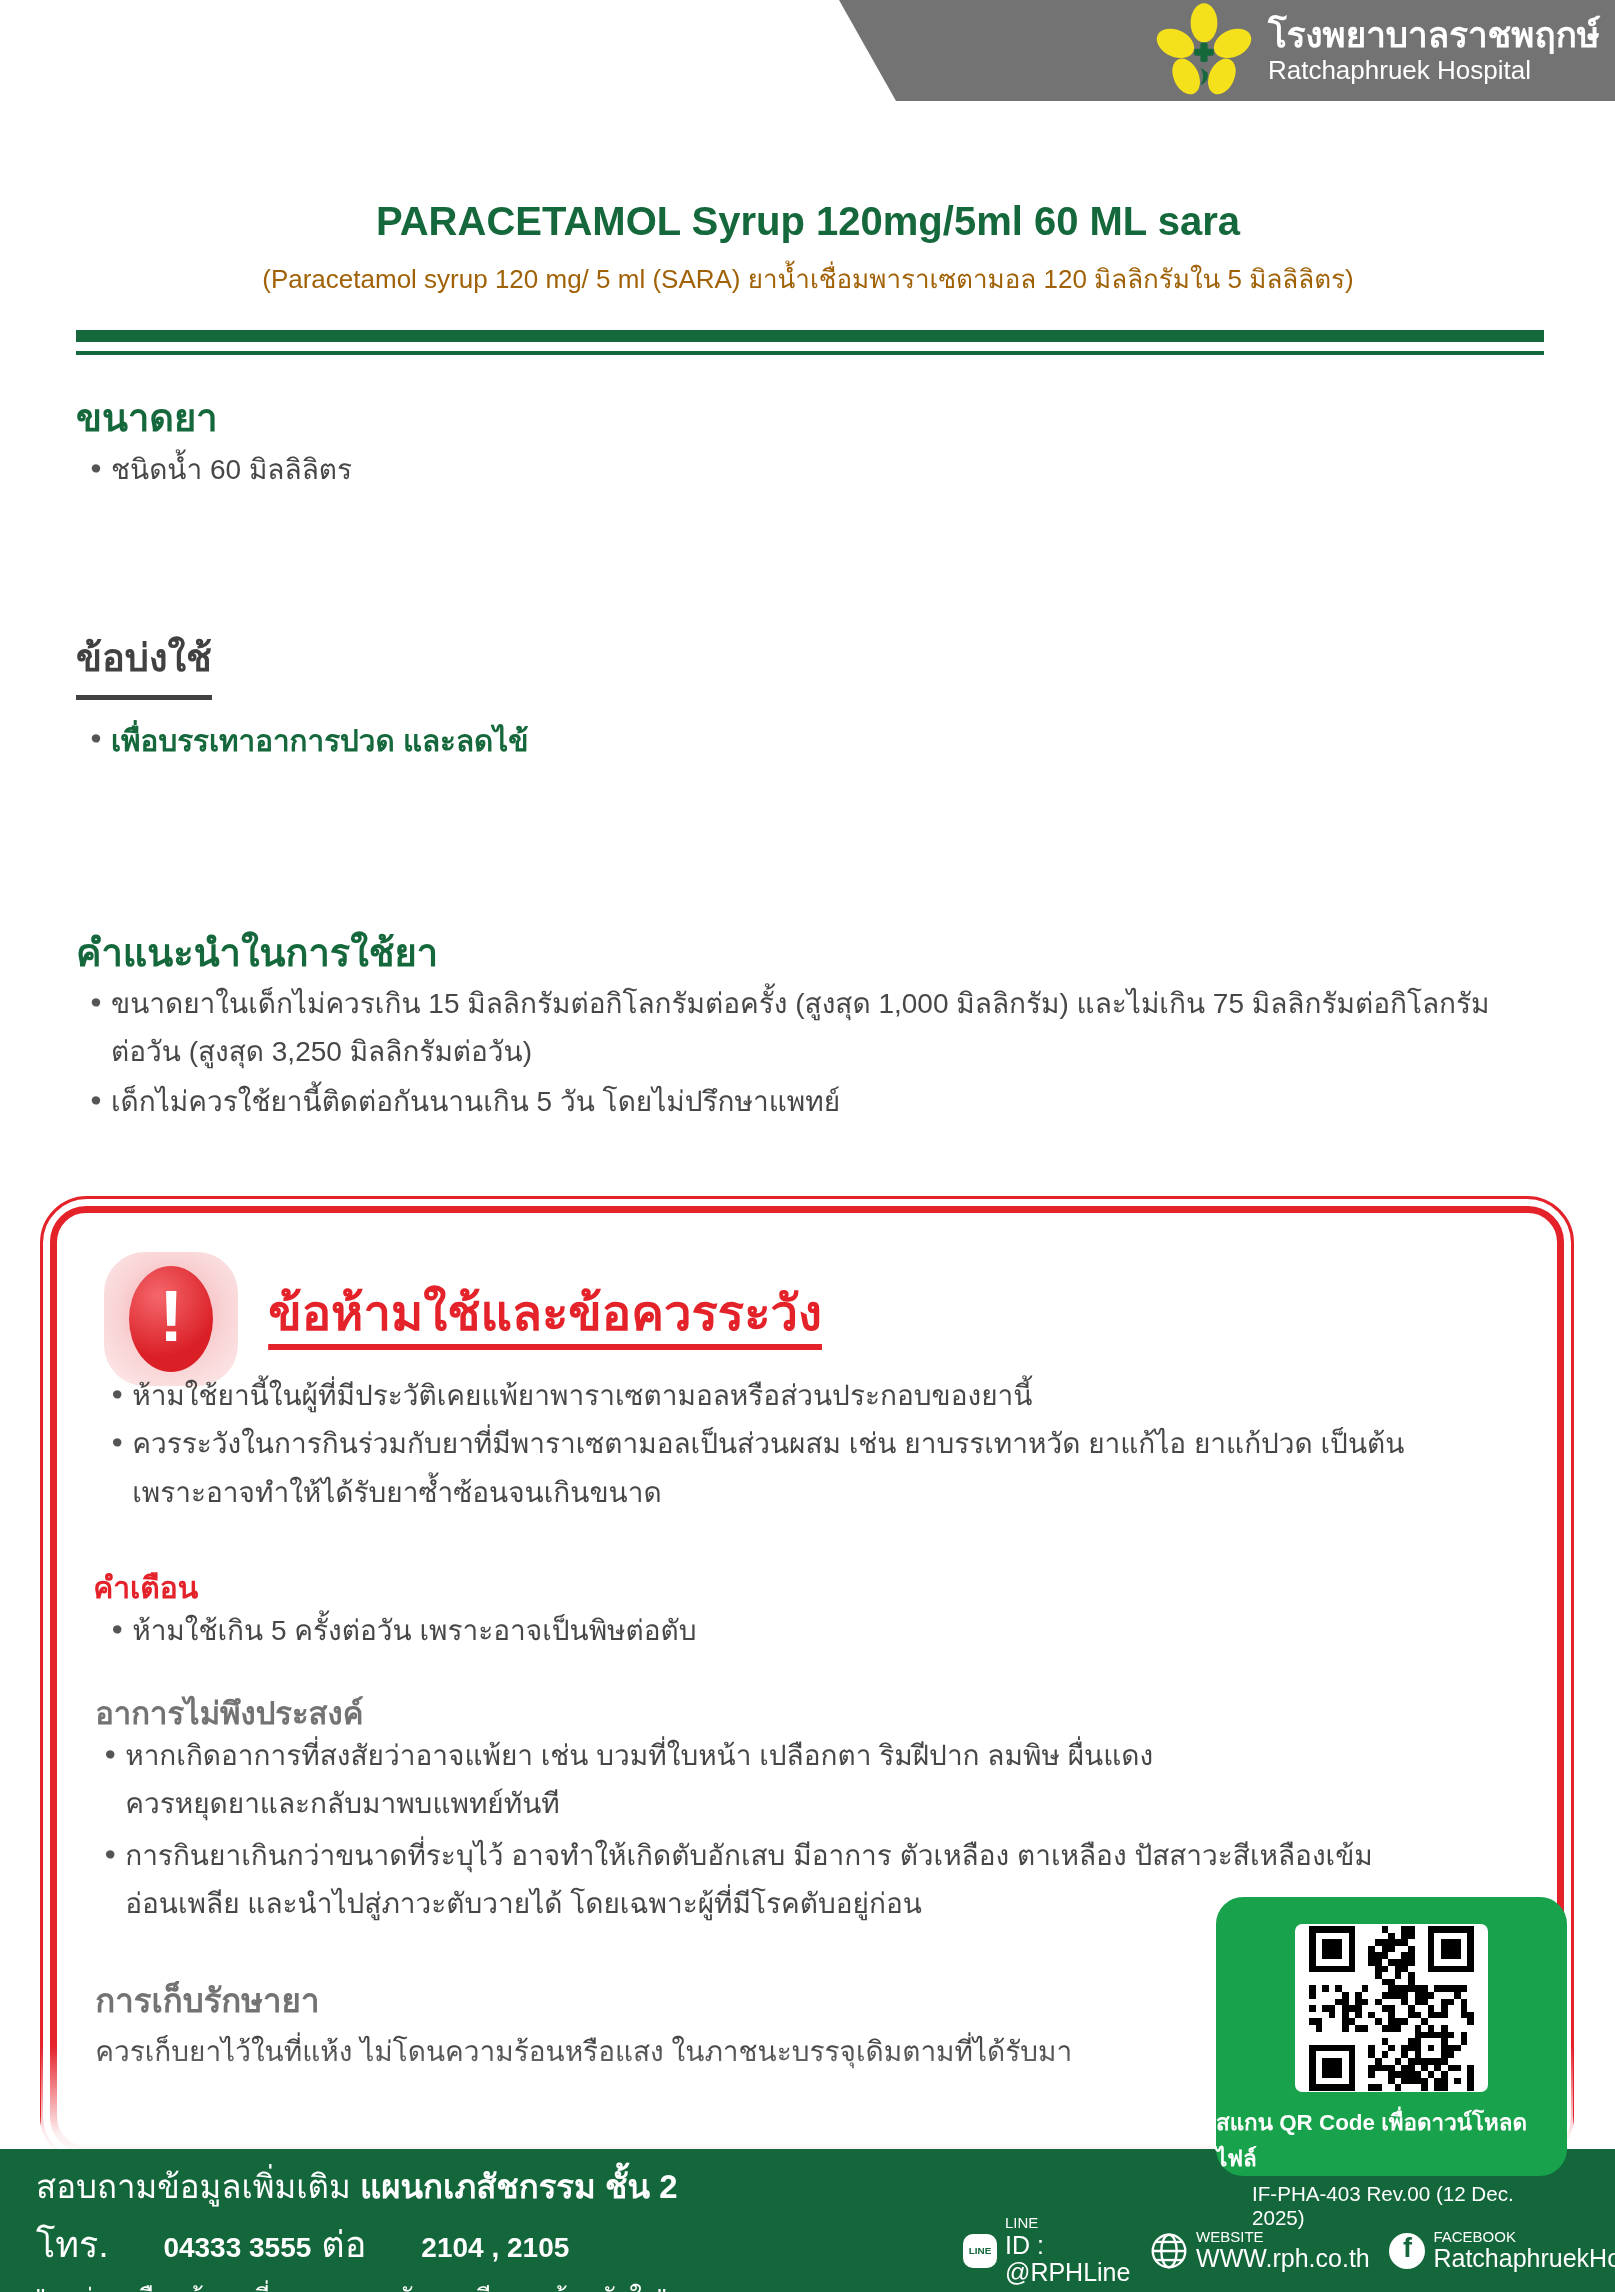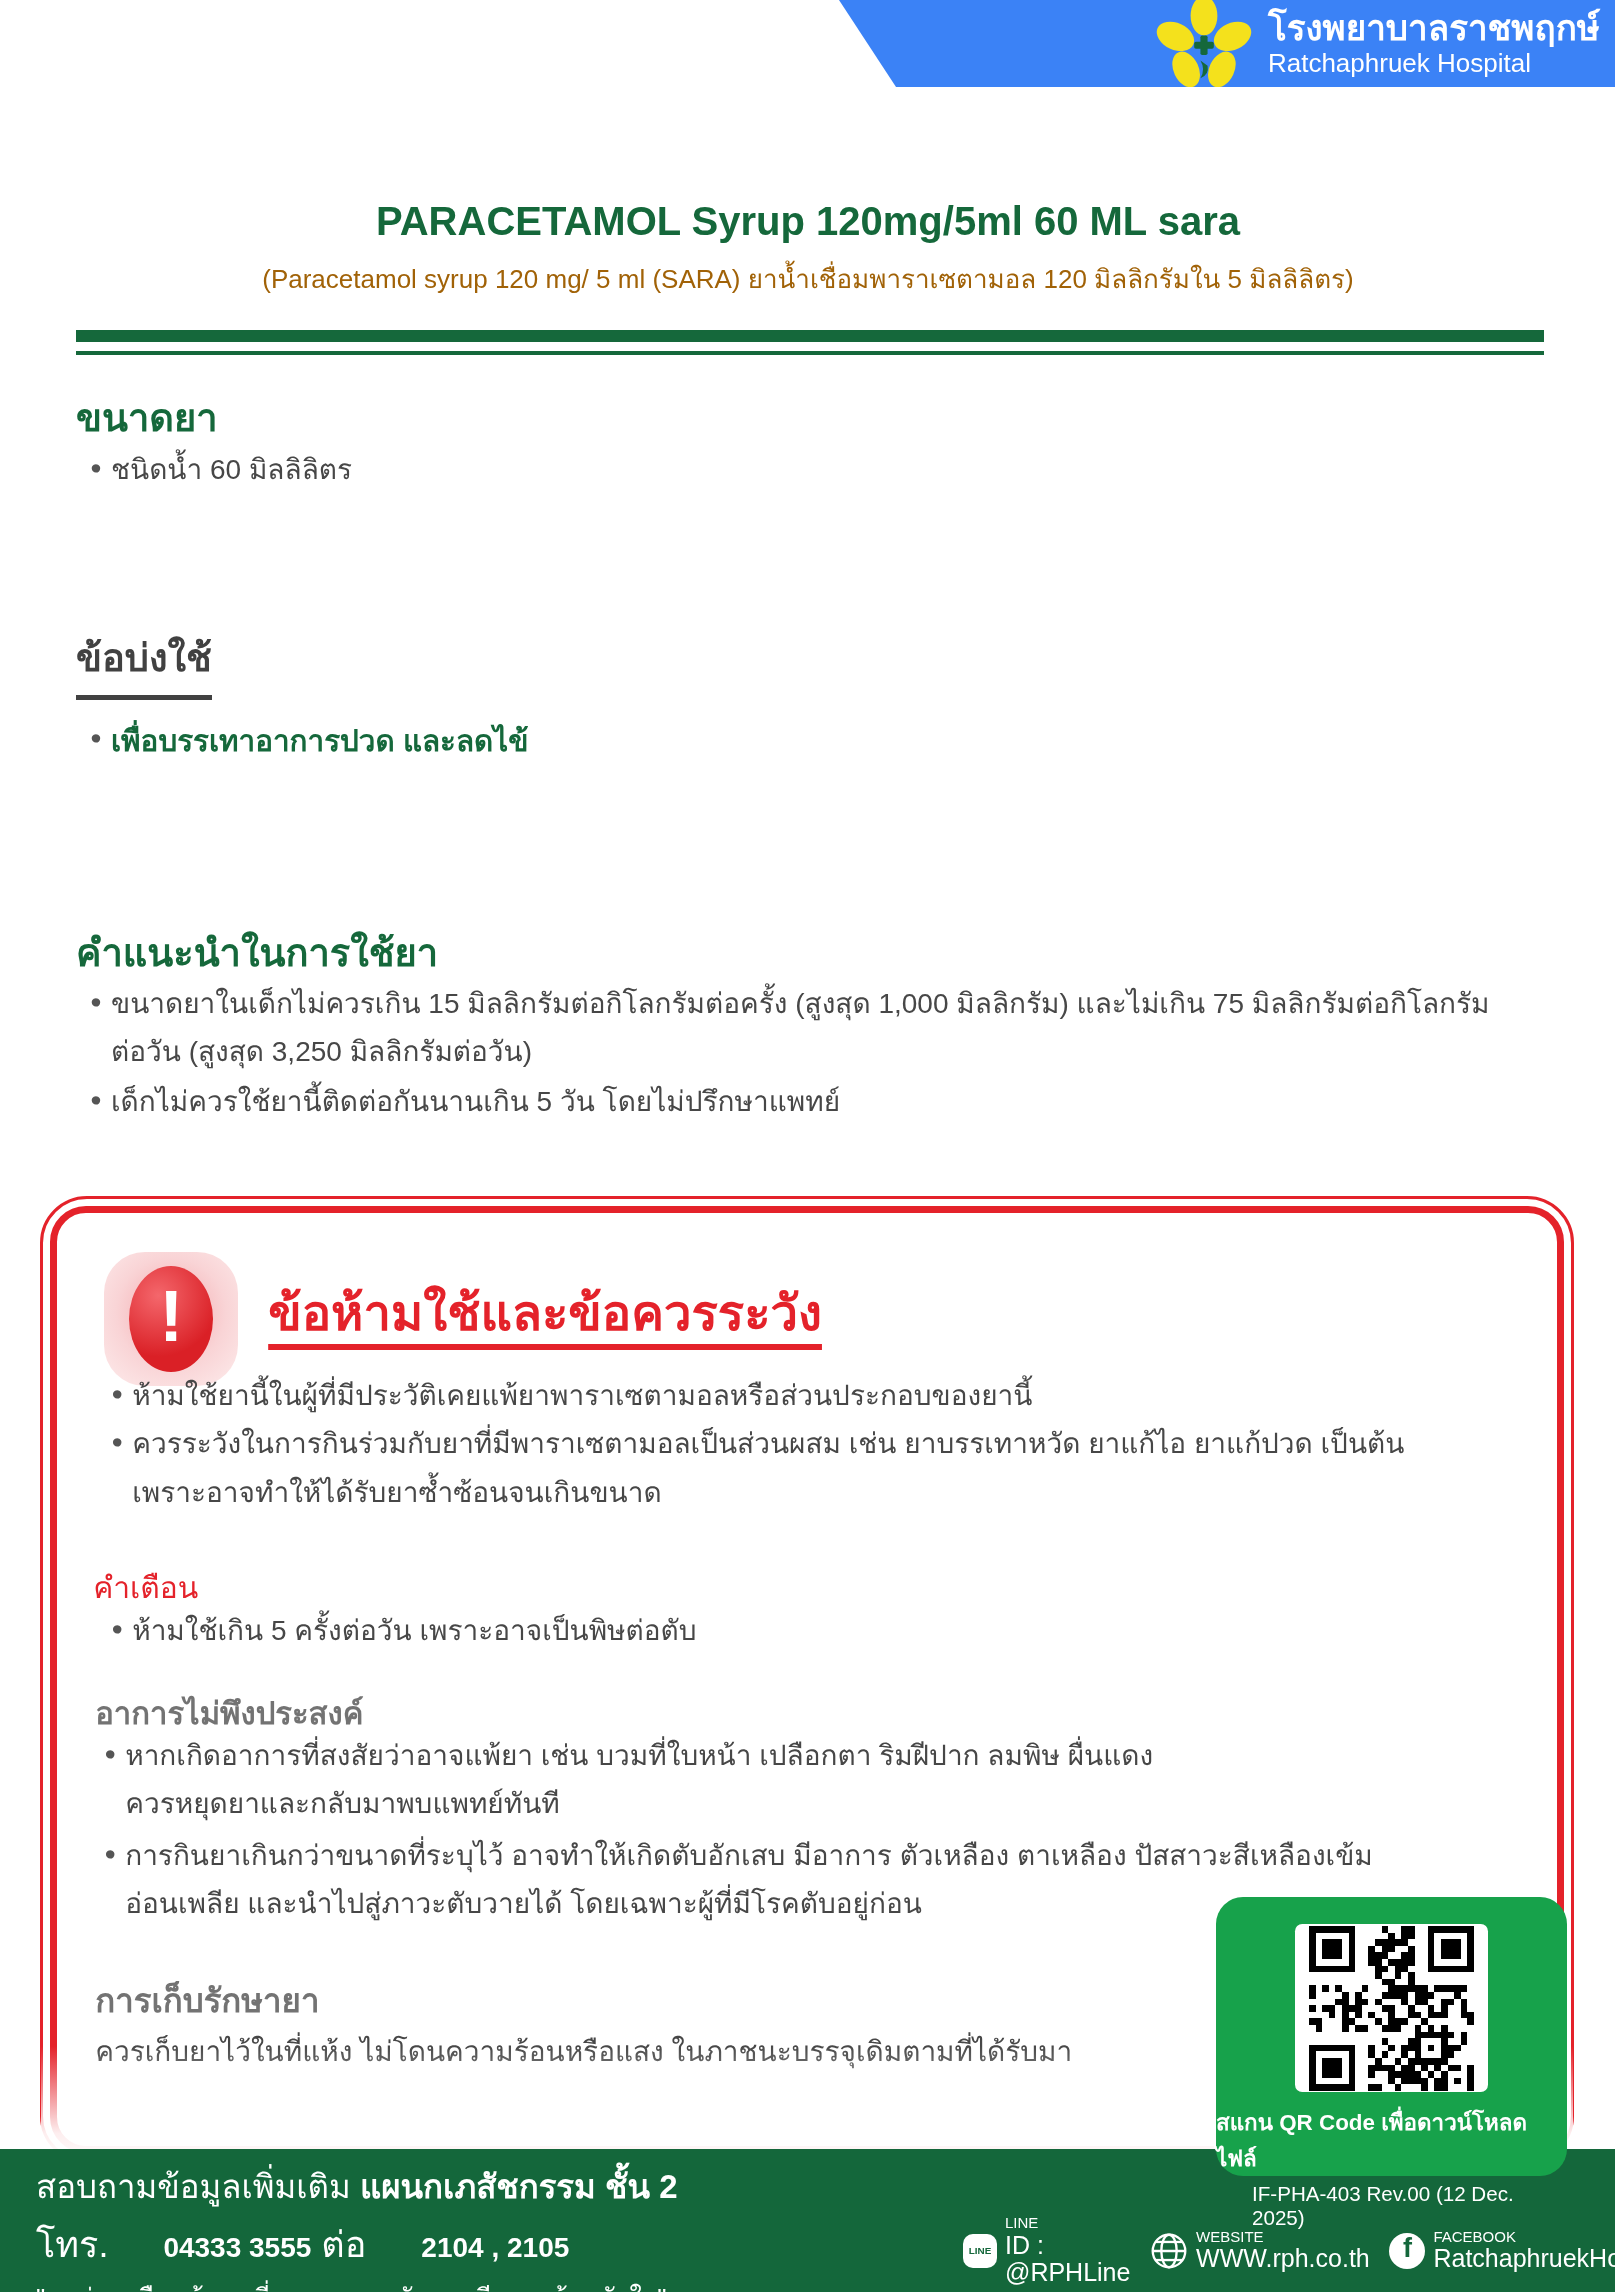--- a/index.html
+++ b/index.html
@@ -1,20 +1,20 @@
 <!DOCTYPE html>
 <html style="font-size:14.3px"><head>
 <meta charset="utf-8">
 <style>
   * { margin:0; padding:0; box-sizing:border-box; }
   body { background:#e8e8e8; font-family:"Liberation Sans","DejaVu Sans",sans-serif; }
   .page { position:relative; width:1616px; height:2293px; background:#fff; overflow:hidden; margin:0 auto; }
 
   
-  .banner { position:absolute; top:0; left:839px; right:0; height:87px; background:#3b82f6;
+  .banner { position:absolute; top:0; left:839px; right:0; height:101px; background:#737373;
             clip-path:polygon(0 0,100% 0,100% 100%,57px 100%);
             display:flex; align-items:center; justify-content:flex-end; gap:14.3px; padding-right:12.5px; }
   .banner-text { color:#fff; line-height:1.15; padding-right:3.6px; }
   .banner-thai { font-size:35px; font-weight:700; }
   .banner-eng  { font-size:26px; font-weight:400; }
 
   
   .title    { position:absolute; top:199px; left:0; width:100%; text-align:center;
               color:#15683B; font-size:40px; font-weight:800; }
   .subtitle { position:absolute; top:258px; left:0; width:100%; text-align:center;
@@ -52,21 +52,21 @@
   .warn-icon { position:absolute; left:47px; top:39px; width:134px; height:134px; border-radius:41px;
                background:radial-gradient(circle at 50% 45%, #f3a6aa 0%, #f9d4d6 55%, #fdecec 100%);
                display:flex; align-items:center; justify-content:center; }
   .warn-icon-core { width:84px; height:106px; border-radius:50%;
                background:radial-gradient(circle at 35% 28%, #f4676c 0%, #da2026 65%);
                display:flex; align-items:center; justify-content:center;
                color:#fff; font-weight:800; font-size:72px; padding-bottom:7.2px; }
   .warn-title { position:absolute; left:211px; top:61px; color:#E4222A; font-size:49px; font-weight:800;
                 text-decoration:underline; text-decoration-thickness:6.3px; text-underline-offset:14.3px;text-align:right; }
   .warn-bullets { position:absolute; left:45px; top:159px; width:1415px; }
-  .warn-label { position:absolute; left:36px; top:351px; color:#E4222A; font-size:30px; font-weight:400; }
+  .warn-label { position:absolute; left:36px; top:351px; color:#E4222A; font-size:30px; font-weight:700; }
   .warn-bullet2 { position:absolute; left:45px; top:394px; width:1397px; }
 
   .h-adverse { position:absolute; left:38px; top:475px; color:#737373; font-size:31px; font-weight:800; }
   .b-adverse { position:absolute; left:38px; top:519px; width:1397px; }
   .b-adverse .bullet { margin-bottom:3.6px; }
 
   .h-storage { position:absolute; left:38px; top:761px; color:#737373; font-size:33px; font-weight:800; }
   .t-storage { position:absolute; left:38px; top:817px; width:1164px; color:#474747; font-size:28px; line-height:1.6; }
 
   

